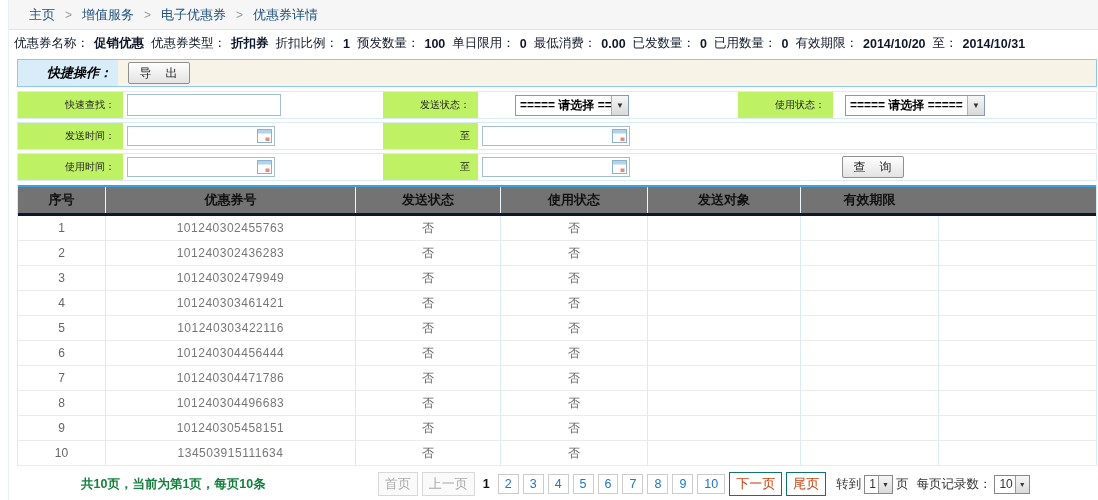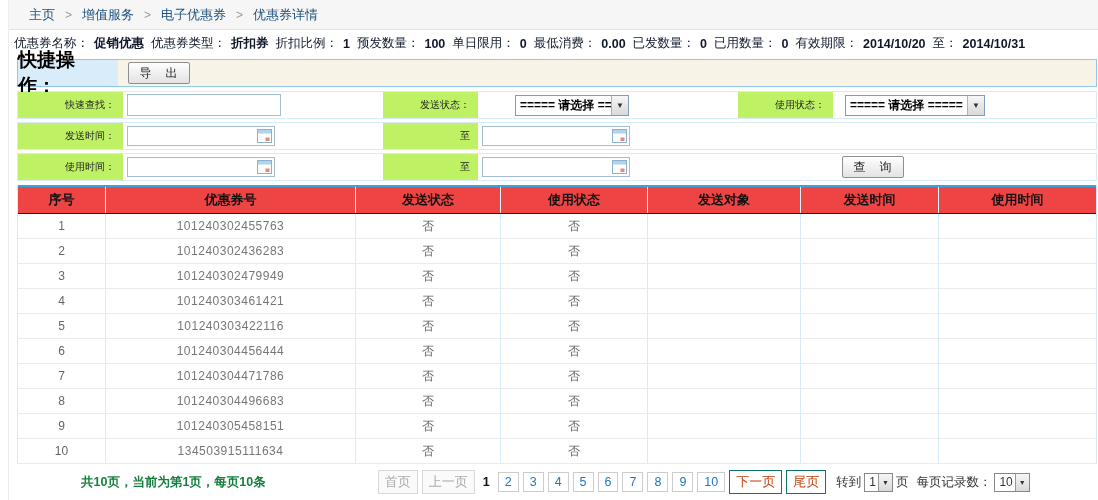--- a/index.html
+++ b/index.html
@@ -17,21 +17,21 @@
   
   .info-bar{height:27px;display:flex;align-items:center;padding-left:5px;
     font-size:12.5px;color:#0f172a;white-space:nowrap;}
   .info-pair{display:flex;align-items:center;margin-right:7px;}
   .iv{font-weight:bold;margin-left:5px;}
 
   
   .quick-bar{margin:2px 8px 4px;border:1px solid #90c7ec;display:flex;height:28px;
     box-sizing:border-box;background:#f7f3e7;}
   .quick-label{width:100px;background:#d9ecfa;display:flex;align-items:center;
-    justify-content:flex-end;padding-right:20px;font-weight:bold;font-size:19px;box-sizing:border-box;}
+    justify-content:flex-end;padding-right:6px;font-weight:bold;font-size:13px;box-sizing:border-box;font-style:italic;}
   .quick-content{flex:1;display:flex;align-items:center;padding-left:10px;border-radius:13px;}
   .btn{height:22px;min-width:62px;border:1px solid #8f8f8f;border-radius:2px;
     background:linear-gradient(#fefefe,#e3e3e3);font-size:12px;color:#222;
     cursor:pointer;font-family:inherit;letter-spacing:1px;}
 
   
   .filter{margin:0 8px;}
   .frow{display:grid;grid-template-columns:105px 260px 95px 260px 95px 1fr;height:28px;
     box-sizing:border-box;border:1px solid #d9ebf7;margin-bottom:3px;background:#fff;}
   .fl{background:#bef264;display:flex;align-items:center;justify-content:flex-end;
@@ -51,21 +51,21 @@
   .sel .sa{width:16px;align-self:stretch;border-left:1px solid #9db8cc;
     background:linear-gradient(#f6f6f6,#d9d9d9);display:flex;align-items:center;
     justify-content:center;font-size:8px;color:#333;}
   .sel-send{width:114px;margin-left:37px;}
   .sel-use{width:140px;margin-left:12px;}
   .search-btn{margin-left:104px;}
 
   
   .tbl{margin:4px 8px 0;border-left:1px solid #d8ecf8;border-right:1px solid #d8ecf8;}
   .thead{display:grid;grid-template-columns:87px 250px 145px 147px 153px 138px 1fr;
-    background:#ef4444;border-top:2px solid #38a3dd;border-bottom:1px solid #0f172a;height:26px;font-family:Liberation Serif, serif;}
+    background:#737373;border-top:2px solid #38a3dd;border-bottom:3px solid #0f172a;height:26px;font-family:Liberation Serif, serif;}
   .th{display:flex;align-items:center;justify-content:center;font-weight:bold;
     color:#111;font-size:13px;border-left:1px solid #edf6fc;}
   .th:first-child{border-left:none;}
   .trow{display:grid;grid-template-columns:87px 250px 145px 147px 153px 138px 1fr;
     height:25px;box-sizing:border-box;border-bottom:1px solid #ebebeb;background:#fff;}
   .td{display:flex;align-items:center;justify-content:center;color:#666;
     font-size:12px;border-left:1px solid #d8ecf8;}
   .td:first-child{border-left:none;}
   .td.num{color:#777;letter-spacing:0.5px;}
 
@@ -229,22 +229,21 @@
     </div>
   </div>
 
   <div class="tbl">
     <div class="thead">
       <div class="th">序号</div>
       <div class="th">优惠券号</div>
       <div class="th">发送状态</div>
       <div class="th">使用状态</div>
       <div class="th">发送对象</div>
-      <div class="th">发送时间</div>
-      <div class="th">使用时间</div>
+      <div class="th">有效期限</div>
     </div>
 
     <div class="trow">
       <div class="td">1</div>
       <div class="td num">101240302455763</div>
       <div class="td">否</div>
       <div class="td">否</div>
       <div class="td"></div>
       <div class="td"></div>
       <div class="td"></div>

